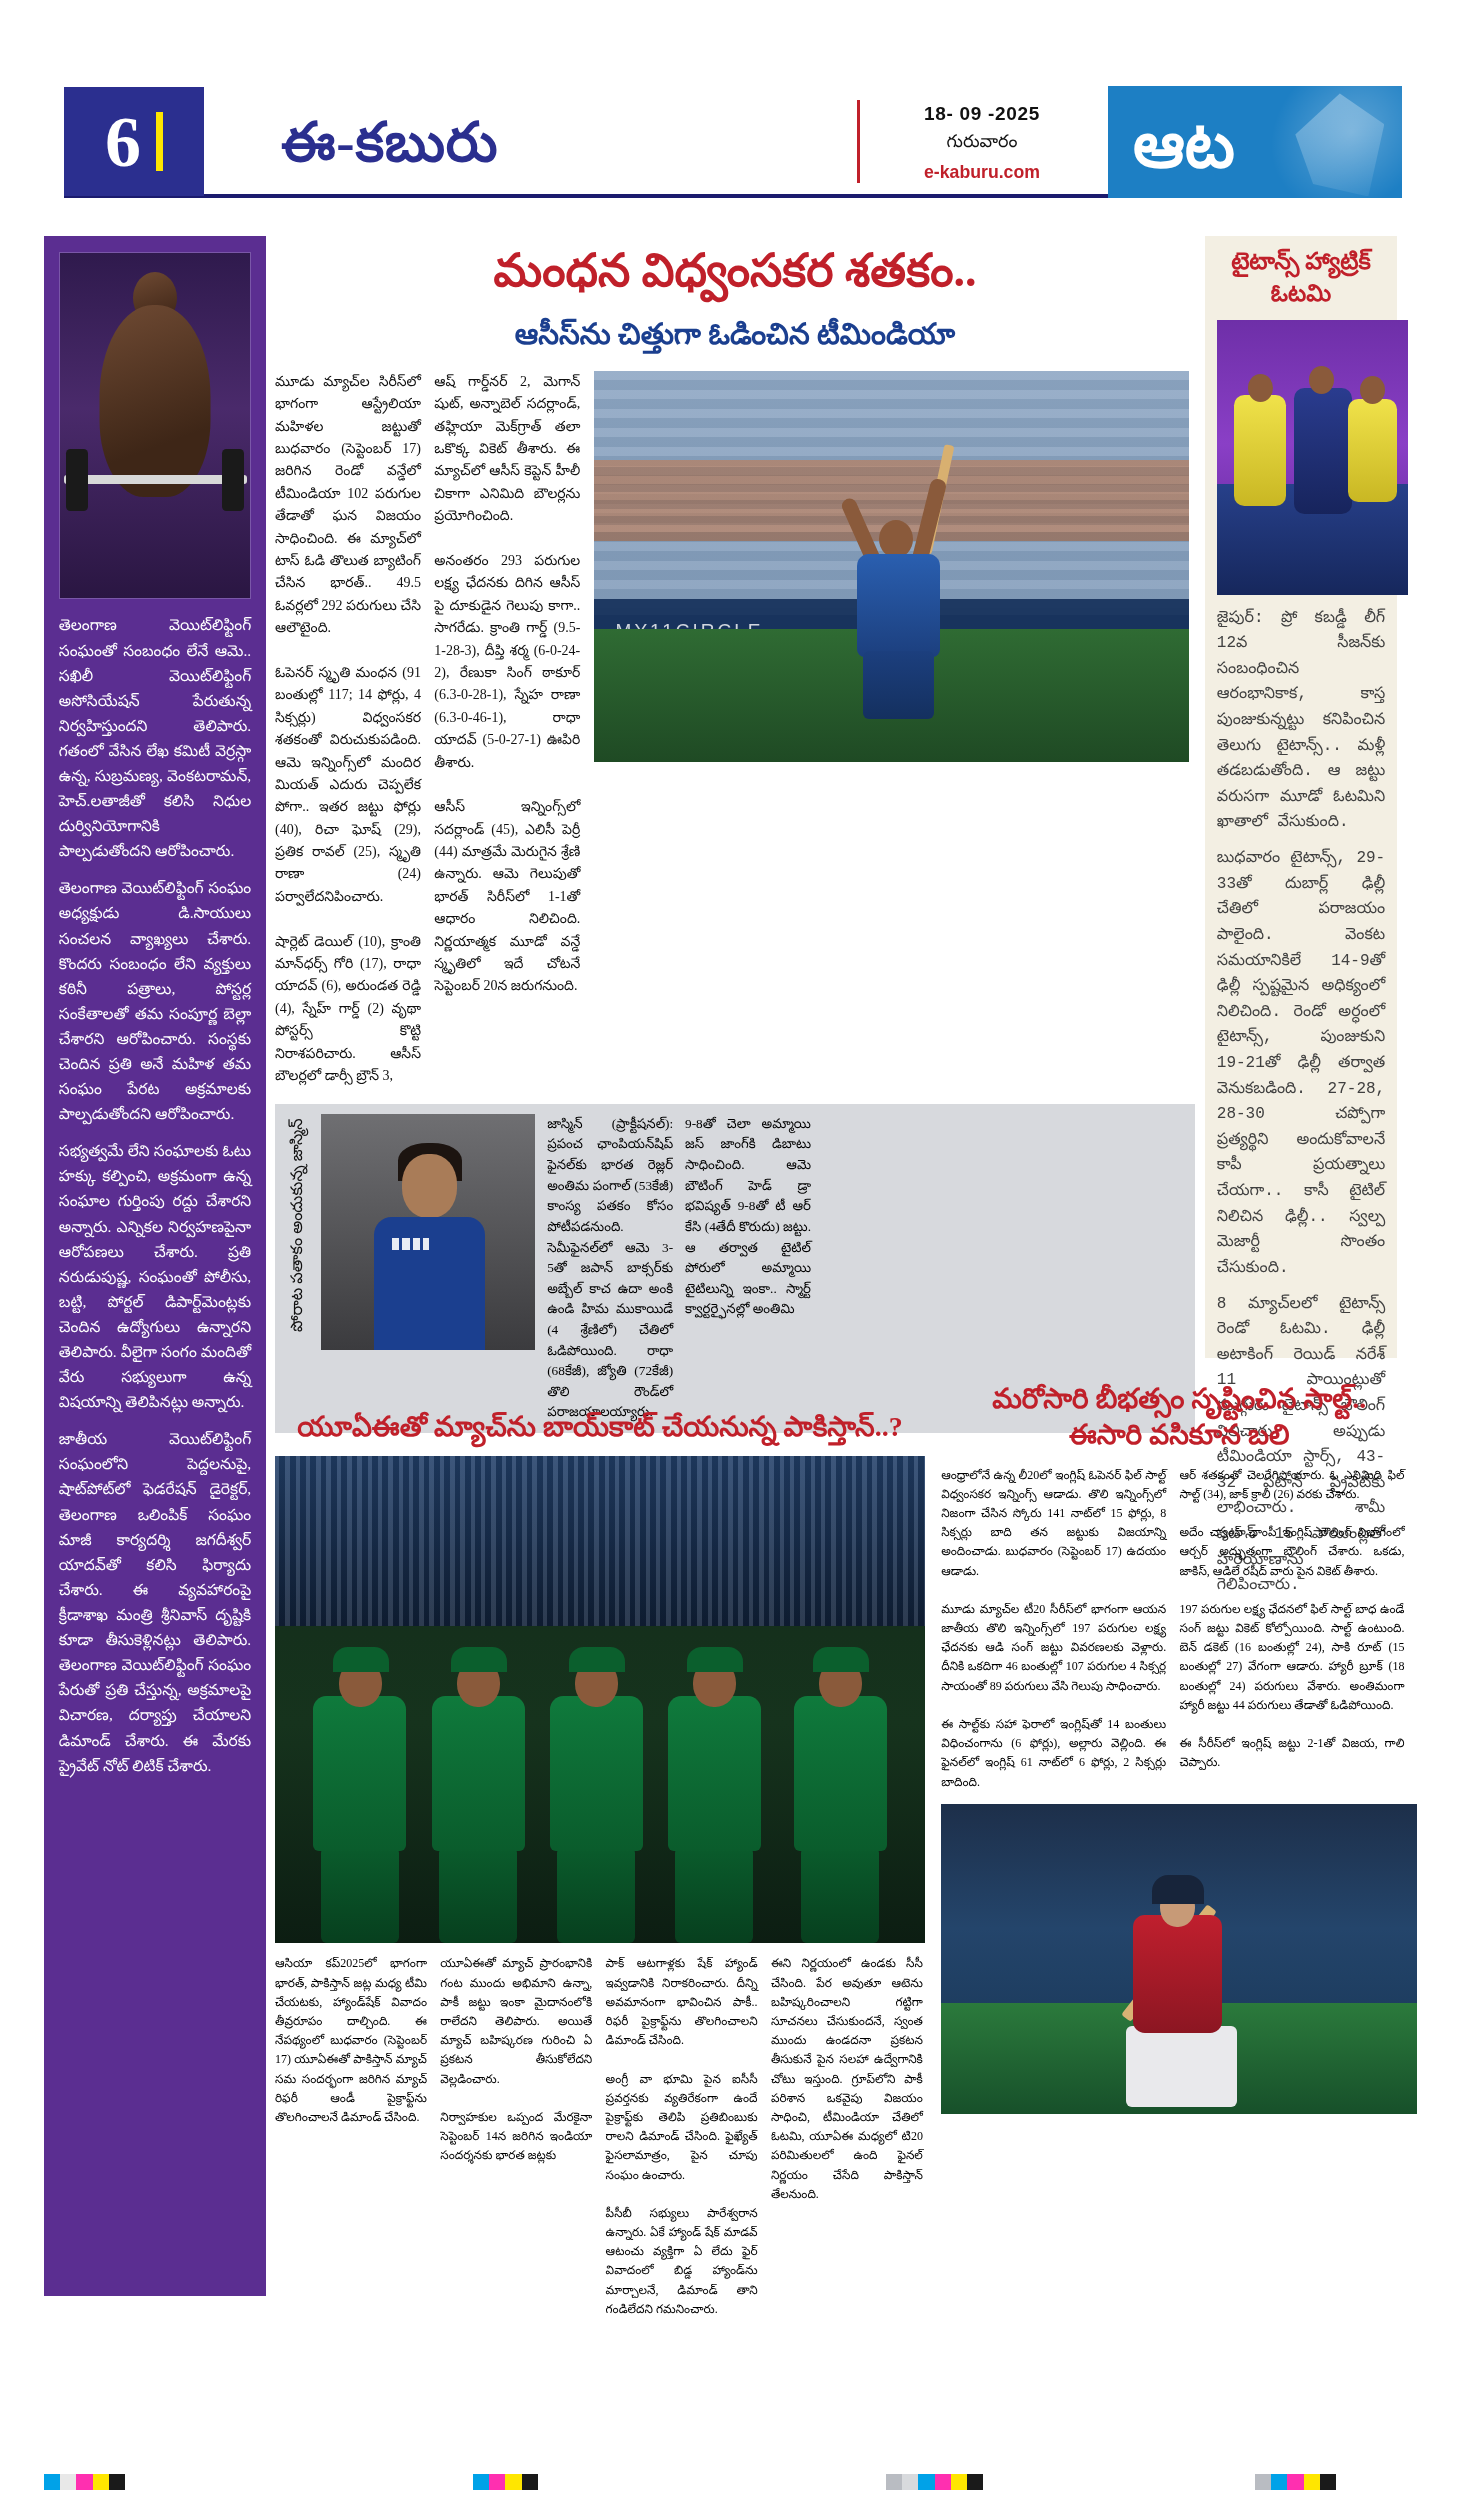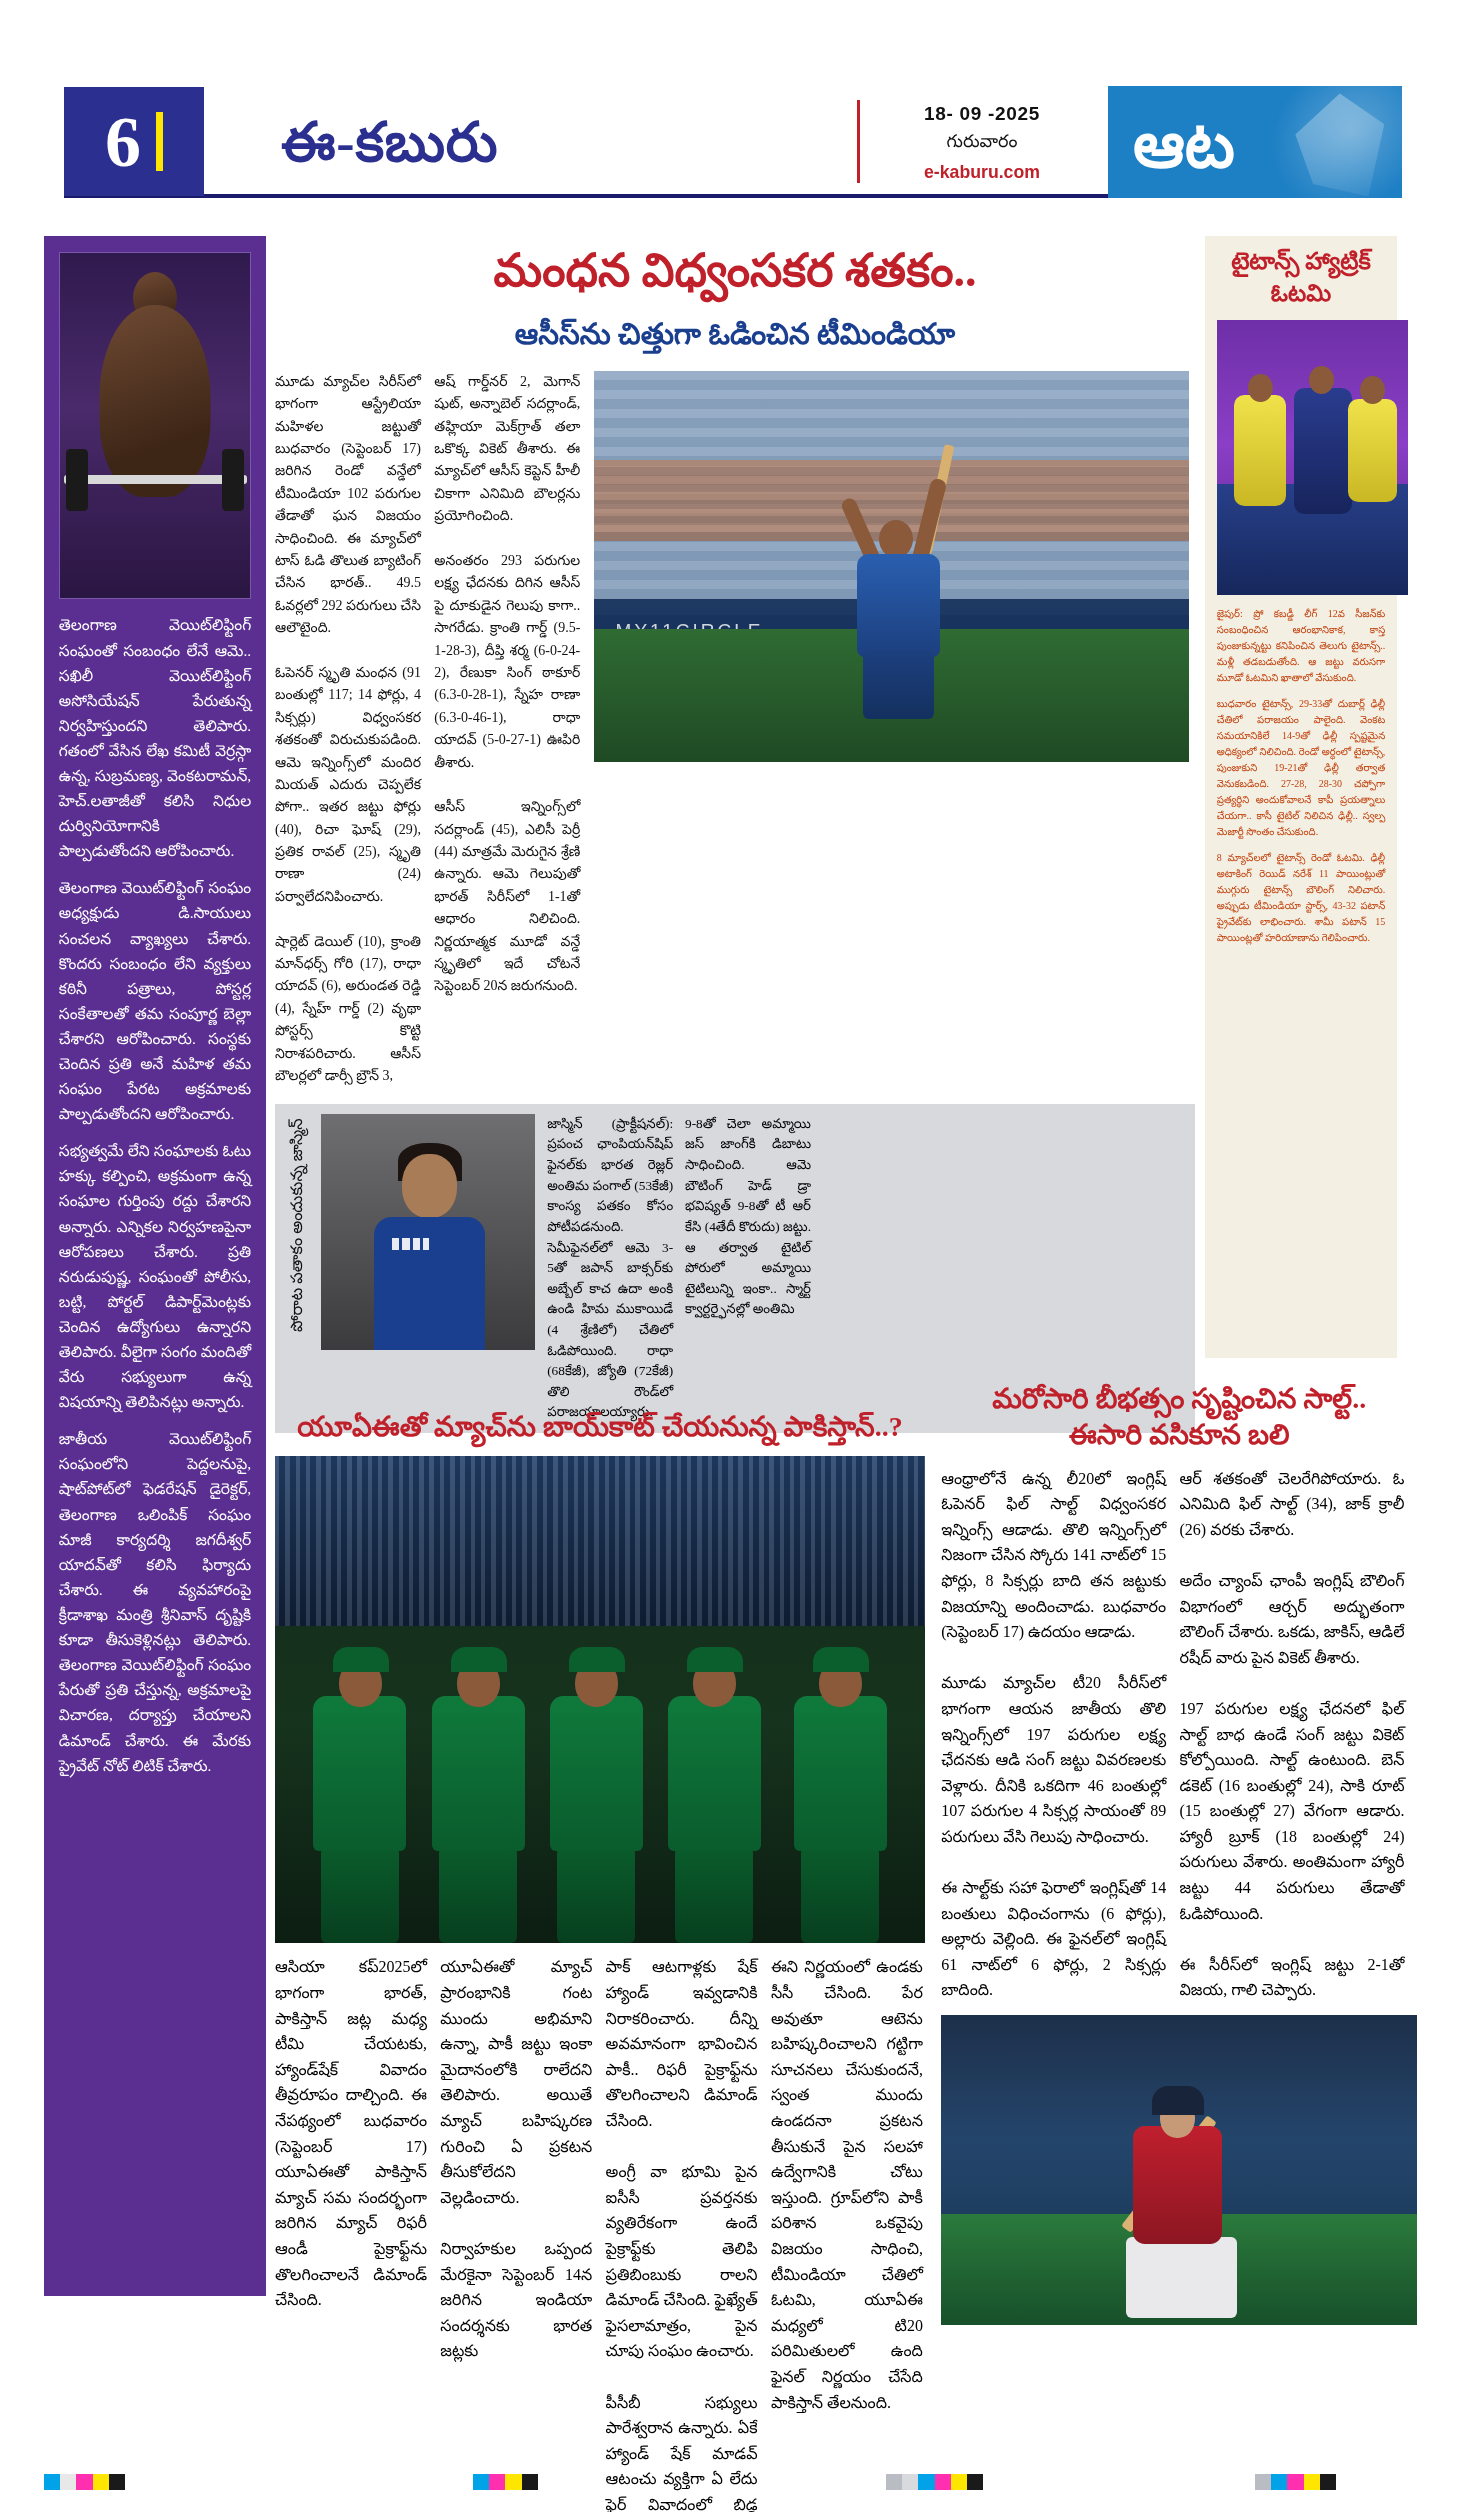--- a/index.html
+++ b/index.html
@@ -240,21 +240,21 @@
   .salt-photo .turf { position:absolute; left:0; bottom:0; width:100%; height:111px; background:linear-gradient(180deg,#2b7a3c,#17502a); }
   .salt-photo .bat { position:absolute; left:222px; top:89px; width:11.8px; height:140px; background:#d9b274; transform:rotate(38deg); border-radius:3px; }
   .salt-photo .kit { position:absolute; left:192px; top:111px; width:89px; height:118px; background:linear-gradient(180deg,#c01f2e,#8c1622); border-radius:11.8px; }
   .salt-photo .face { position:absolute; left:219px; top:83px; width:35px; height:40px; border-radius:48%; background:#c79a77; }
   .salt-photo .helmet { position:absolute; left:211px; top:71px; width:52px; height:29.5px; border-radius:16.2px 16.2px 0 0; background:#17243a; }
   .salt-photo .legs { position:absolute; left:185px; top:222px; width:111px; height:81px; background:#e9e9ec; border-radius:5.9px; }
   .two-col-text {
     display:flex; gap:13.3px; margin-top:11.8px;
   }
   .two-col-text .c {
-    font-family:"Liberation Serif", serif; font-size:16px; line-height:1.6; text-align:justify;
+    font-family:"Liberation Serif", serif; font-size:12px; line-height:1.6; text-align:justify;
   }
   .bstory.left .two-col-text .c { width:152px; }
   .bstory.right .two-col-text .c { width:225px; }
   
   .col-right {
     position:absolute; left:1205px; top:236px; width:192px; height:1122px;
     background:#f3efe3; padding:10.3px 11.8px;
   }
   .col-right .rhead {
     font-family:"Liberation Serif", serif; font-size:23.6px; font-weight:bold; color:#c0202a;
@@ -266,21 +266,21 @@
   }
   .kabaddi-photo .mat { position:absolute; left:0; bottom:0; width:100%; height:111px; background:linear-gradient(180deg,#27408a,#16275c); }
   .kabaddi-photo .p1 { position:absolute; left:17.7px; bottom:89px; width:52px; height:111px; background:linear-gradient(180deg,#f0e24a,#c9b723); border-radius:10.3px; }
   .kabaddi-photo .p2 { position:absolute; left:77px; bottom:81px; width:58px; height:126px; background:linear-gradient(180deg,#2a3c8f,#17245c); border-radius:10.3px; }
   .kabaddi-photo .p3 { position:absolute; left:131px; bottom:93px; width:49px; height:103px; background:linear-gradient(180deg,#f0e24a,#c9b723); border-radius:10.3px; }
   .kabaddi-photo .h1,.kabaddi-photo .h2,.kabaddi-photo .h3 { position:absolute; width:25px; height:28px; border-radius:50%; background:#8a5a3b; }
   .kabaddi-photo .h1 { left:31px; bottom:193px; }
   .kabaddi-photo .h2 { left:92px; bottom:201px; }
   .kabaddi-photo .h3 { left:143px; bottom:191px; }
   .col-right p {
-    font-family:Liberation Serif, serif; font-size:10px; line-height:1.6; text-align:justify; margin:10.3px 0 0 0; color:#c2410c;
+    font-family:Liberation Mono, monospace; font-size:16px; line-height:1.6; text-align:justify; margin:10.3px 0 0 0; color:#404040;
   }
   
   .footer-bars { position:absolute; left:0; bottom:19px; width:1466px; height:19px; }
   .bargroup { position:absolute; display:flex; height:16.2px; }
   .sw { width:16.2px; height:16.2px; }
 </style>
 </head>
 <body>
 
 <div class="page">

